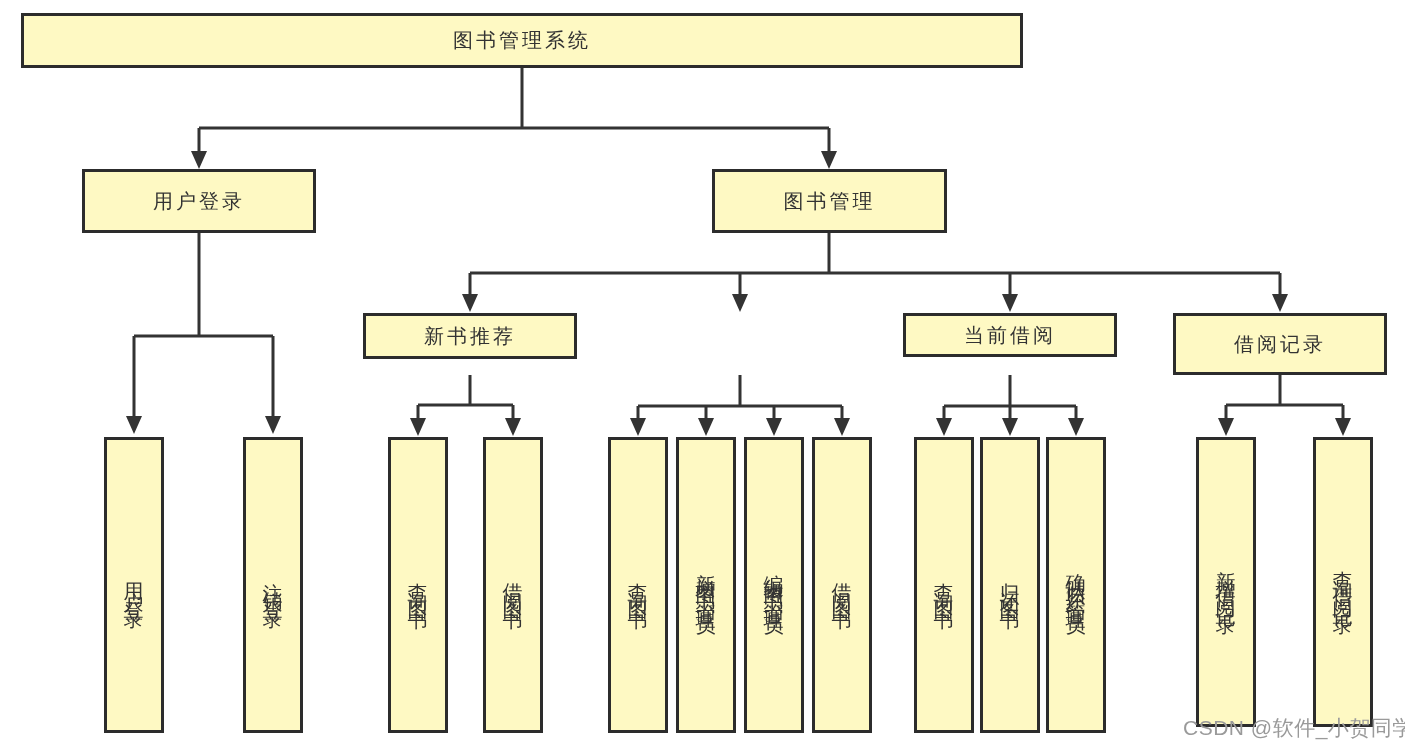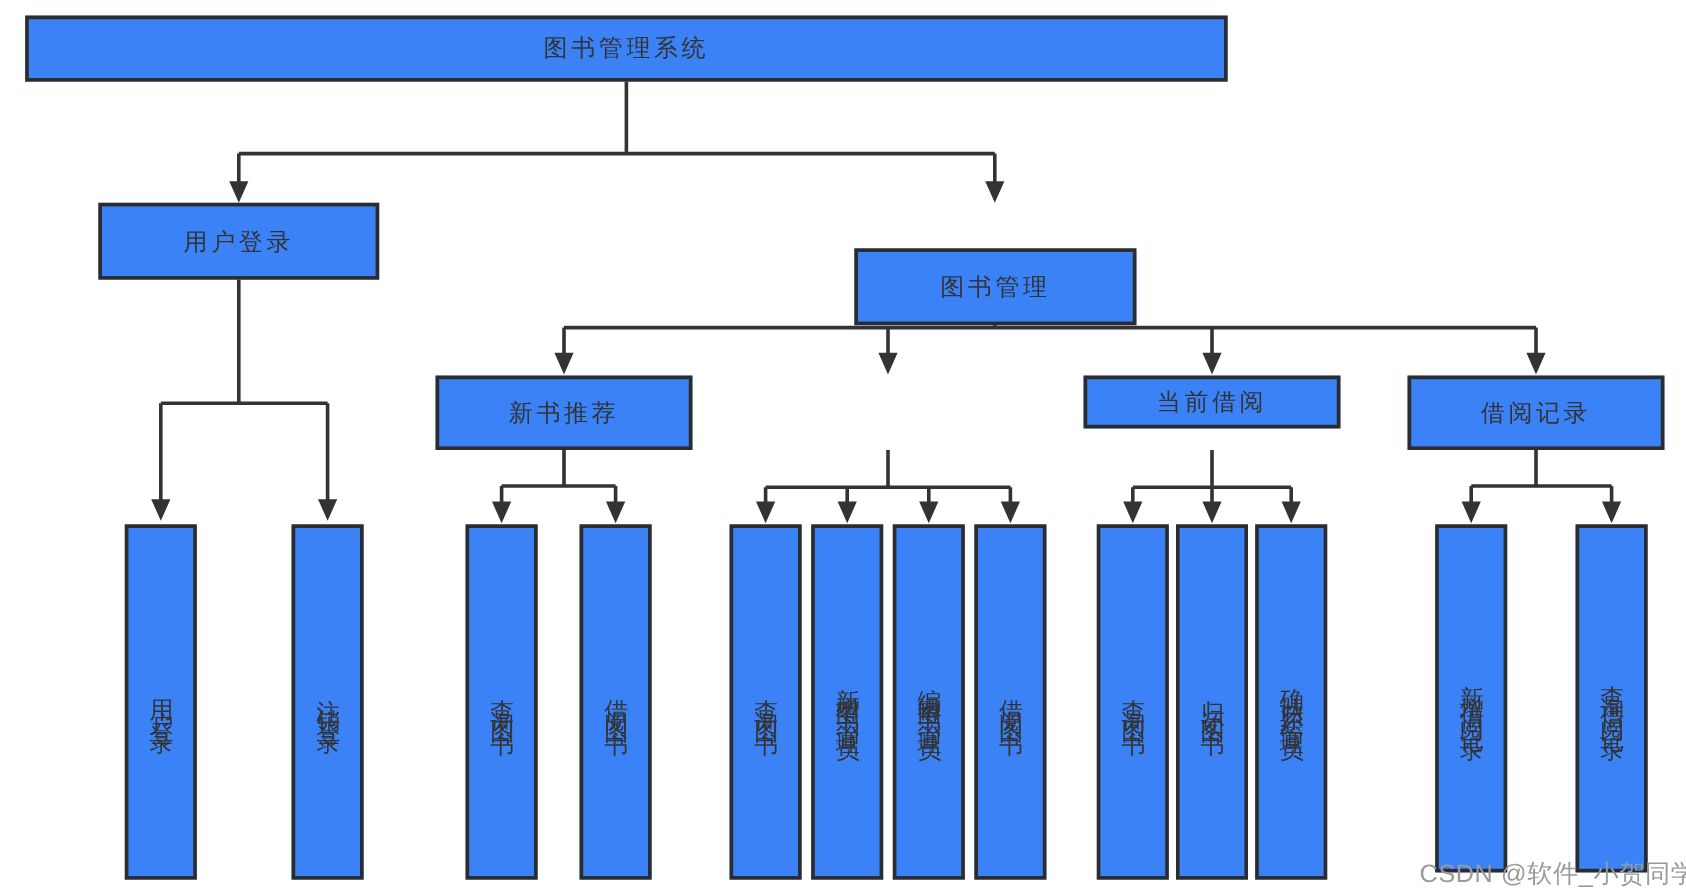--- a/index.html
+++ b/index.html
@@ -9,35 +9,35 @@
   html,body{margin:0;padding:0;}
   body{background:var(--background);}
   .stage{
     position:relative;width:1405px;height:747px;background:var(--background);
     font-family:"Liberation Sans",sans-serif;color:var(--text);overflow:hidden;
   }
   svg.connectors{position:absolute;left:0;top:0;width:1405px;height:747px;}
   svg.connectors .wires{fill:none;stroke:var(--line);stroke-width:3;}
   svg.connectors .heads{fill:var(--line);stroke:none;}
   .box{
-    position:absolute;box-sizing:border-box;background:#3b82f6;
+    position:absolute;box-sizing:border-box;background:#fef9c3;
     border:3px solid var(--border);
     display:flex;align-items:center;justify-content:center;
     font-size:20px;letter-spacing:3px;white-space:nowrap;color:var(--text);
   }
   .leaf .vtext{
     writing-mode:vertical-rl;line-height:1;letter-spacing:9px;
     font-size:20px;white-space:nowrap;
   }
   .leaf .vtext.tight{letter-spacing:6px;}
   
   .n-root{left:21px;top:13px;width:1002px;height:55px;}
   .n-login{left:82px;top:169px;width:234px;height:64px;}
-  .n-mgmt{left:712px;top:169px;width:235px;height:64px;margin-top:38px;}
-  .n-rec{left:363px;top:313px;width:214px;height:62px;}
+  .n-mgmt{left:712px;top:169px;width:235px;height:64px;}
+  .n-rec{left:363px;top:313px;width:214px;height:46px;}
   .n-bor{left:633px;top:313px;width:214px;height:62px;}
   .n-cur{left:903px;top:313px;width:214px;height:44px;}
   .n-his{left:1173px;top:313px;width:214px;height:62px;}
   .leaf{top:437px;width:60px;height:296px;}
   .lf-1{left:104px;} .lf-2{left:243px;}
   .lf-3{left:388px;} .lf-4{left:483px;}
   .lf-5{left:608px;} .lf-6{left:676px;} .lf-7{left:744px;} .lf-8{left:812px;}
   .lf-9{left:914px;} .lf-10{left:980px;} .lf-11{left:1046px;}
   .lf-12{left:1196px;height:290px;} .lf-13{left:1313px;height:290px;}
   .watermark{

